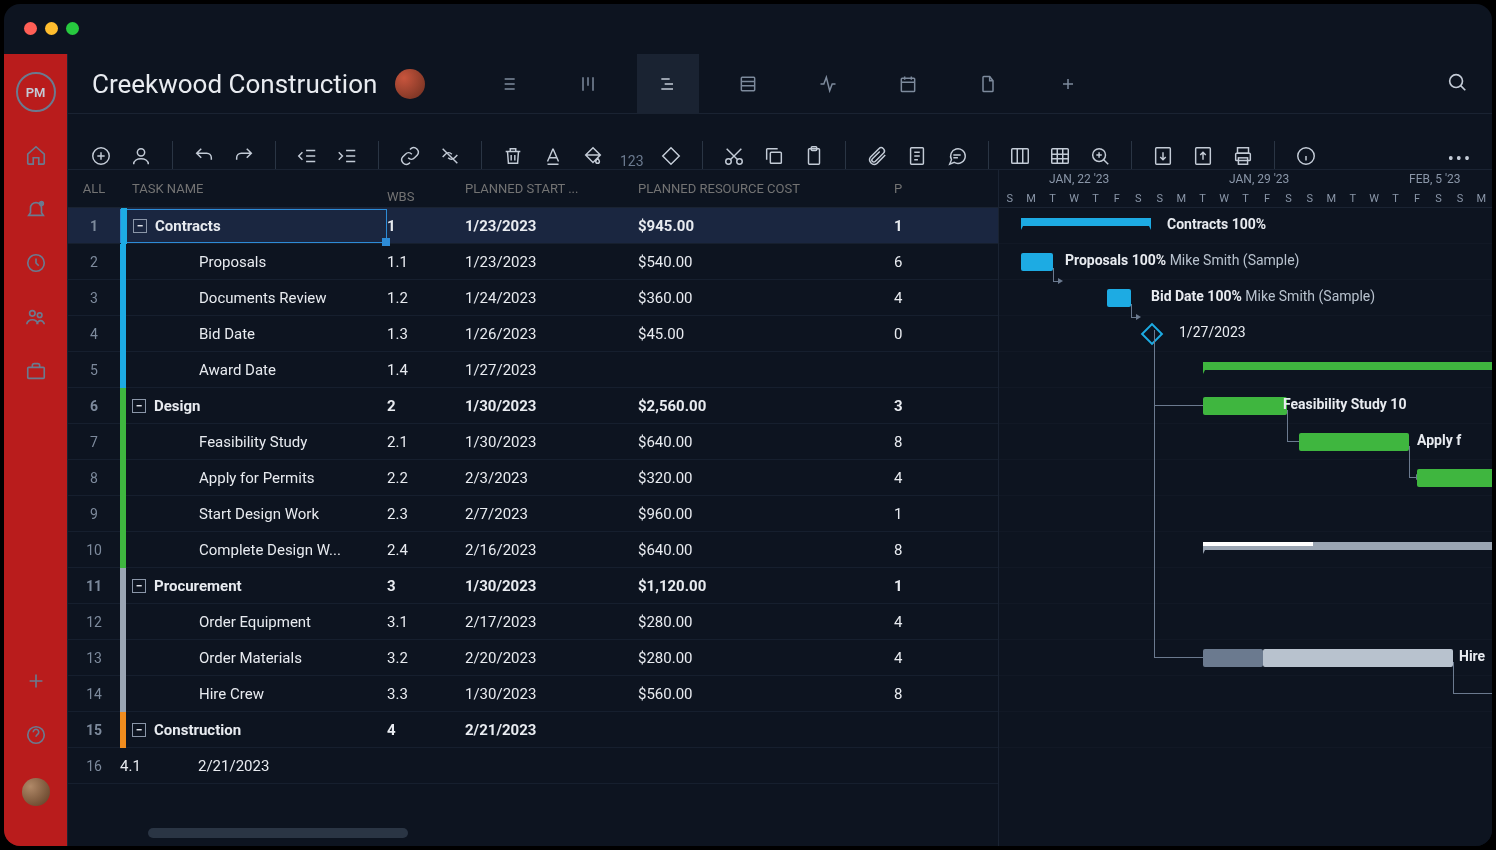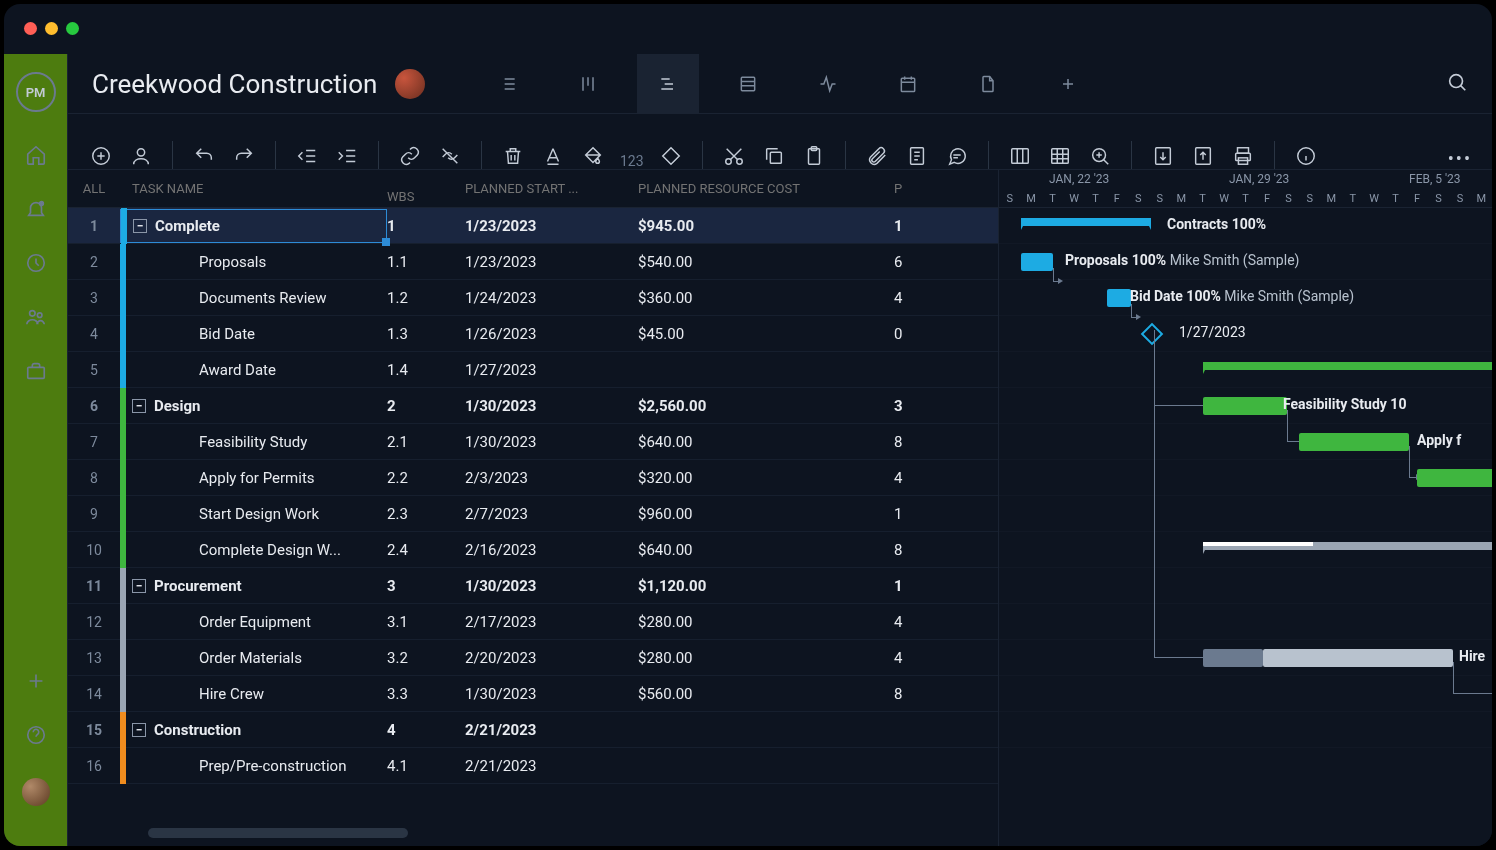--- a/index.html
+++ b/index.html
@@ -1,21 +1,21 @@
 <!DOCTYPE html>
 <html><head>
 <meta charset="utf-8">
 <style>
 * { box-sizing: border-box; margin: 0; padding: 0; }
 body { font-family: -apple-system, BlinkMacSystemFont, "Segoe UI", Roboto, sans-serif; background: #000; color: #e8ebf0; overflow: hidden; width: 1496px; height: 850px; }
 .app { background: #0d1420; border-radius: 16px; margin: 4px; height: 842px; overflow: hidden; position: relative; }
 .traffic { position: absolute; top: 18px; left: 20px; display: flex; gap: 8px; }
 .traffic span { width: 13px; height: 13px; border-radius: 50%; }
 .tl-red{background:#ff5f56}.tl-yellow{background:#ffbd2e}.tl-green{background:#27c93f}
-.sidebar { position: absolute; left: 0; top: 50px; bottom: 0; width: 64px; background: #4d7c0f; display: flex; flex-direction: column; align-items: center; padding-top: 18px; gap: 32px; border-right: 1px solid #1a2332; }
+.sidebar { position: absolute; left: 0; top: 50px; bottom: 0; width: 64px; background: #b91c1c; display: flex; flex-direction: column; align-items: center; padding-top: 18px; gap: 32px; border-right: 1px solid #1a2332; }
 .sidebar .logo { width: 40px; height: 40px; border: 2px solid #6b7a8f; border-radius: 50%; display: flex; align-items: center; justify-content: center; font-size: 13px; font-weight: 600; color: #c3cbd6; }
 .sidebar .sb-icon { width: 22px; height: 22px; display: flex; align-items: center; justify-content: center; color: #6b7a8f; cursor: pointer; }
 .sidebar svg { width: 22px; height: 22px; stroke: currentColor; fill: none; stroke-width: 1.8; }
 .sidebar .sb-spacer { flex: 1; }
 .sidebar .sb-avatar { width: 28px; height: 28px; border-radius: 50%; background: radial-gradient(circle at 30% 30%, #b08968, #5c3a21); margin-bottom: 40px; }
 .content { position: absolute; left: 64px; right: 0; top: 50px; bottom: 0; display: flex; flex-direction: column; }
 .header { height: 60px; display: flex; align-items: center; padding: 0 24px; gap: 18px; border-bottom: 1px solid #1a2332; }
 .header .title { font-size: 26px; font-weight: 400; color: #e8ebf0; }
 .header .avatar { width: 30px; height: 30px; border-radius: 50%; background: radial-gradient(circle at 30% 30%, #c8553d, #6b2e1f); }
 .header .hspacer { width: 16px; }
@@ -357,21 +357,21 @@
           <div class="col-start">PLANNED START ...</div>
           <div class="col-cost">PLANNED RESOURCE COST</div>
           <div class="col-p">P</div>
         </div>
         <div id="grid-rows">
             <div class="grid-row summary selected">
               <div class="row-num">1</div>
               <div class="row-name-cell selected-cell">
                 <div class="color-bar cb-blue"></div>
                 <div class="collapse-box">−</div>
-                <span class="" style="margin-left: 0px;">Complete</span>
+                <span class="" style="margin-left: 0px;">Contracts</span>
               </div>
               <div class="row-wbs">1</div>
               <div class="row-start">1/23/2023</div>
               <div class="row-cost">$945.00</div>
               <div class="row-p">1</div>
             </div>
             <div class="grid-row">
               <div class="row-num">2</div>
               <div class="row-name-cell">
                 <div class="color-bar cb-blue"></div>
@@ -523,24 +523,20 @@
                 <div class="collapse-box">−</div>
                 <span class="" style="margin-left: 0px;">Construction</span>
               </div>
               <div class="row-wbs">4</div>
               <div class="row-start">2/21/2023</div>
               <div class="row-cost"></div>
               <div class="row-p"></div>
             </div>
             <div class="grid-row">
               <div class="row-num">16</div>
-              <div class="row-name-cell">
-                <div class="color-bar cb-orange"></div>
-                <span class="indent2">Prep/Pre-construction</span>
-              </div>
               <div class="row-wbs">4.1</div>
               <div class="row-start">2/21/2023</div>
               <div class="row-cost"></div>
               <div class="row-p"></div>
             </div>
           </div>
         <div class="scrollbar"></div>
       </div>
 
       <div class="gantt">
@@ -582,21 +578,21 @@
             <div class="bar-label" style="left:168px"><strong>Contracts  100%</strong></div>
           </div>
           <div class="gantt-row">
             <div class="bar bar-blue" style="left:22px;width:32px"></div>
             <div class="link-line" style="left:54px;top:24px;width:6px;height:14px"></div>
             <div class="bar-label" style="left:66px"><strong>Proposals  100%</strong> <span style="color:#b8c2ce">Mike Smith (Sample)</span></div>
           </div>
           <div class="gantt-row">
             <div class="bar bar-blue" style="left:108px;width:24px"></div>
             <div class="link-line" style="left:132px;top:24px;width:6px;height:14px"></div>
-            <div class="bar-label" style="left:131px"><strong>Bid Date  100%</strong> <span style="color:#b8c2ce">Mike Smith (Sample)</span></div>
+            <div class="bar-label" style="left:152px"><strong>Bid Date  100%</strong> <span style="color:#b8c2ce">Mike Smith (Sample)</span></div>
           </div>
           <div class="gantt-row">
             <div class="milestone" style="left:145px"></div>
             <div class="bar-label" style="left:180px">1/27/2023</div>
           </div>
           <div class="gantt-row">
             <div class="summary-bar sb-green" style="left:204px;width:296px"></div>
           </div>
           <div class="gantt-row">
             <div class="link-line" style="left:155px;top:-56px;width:50px;height:74px"></div>

